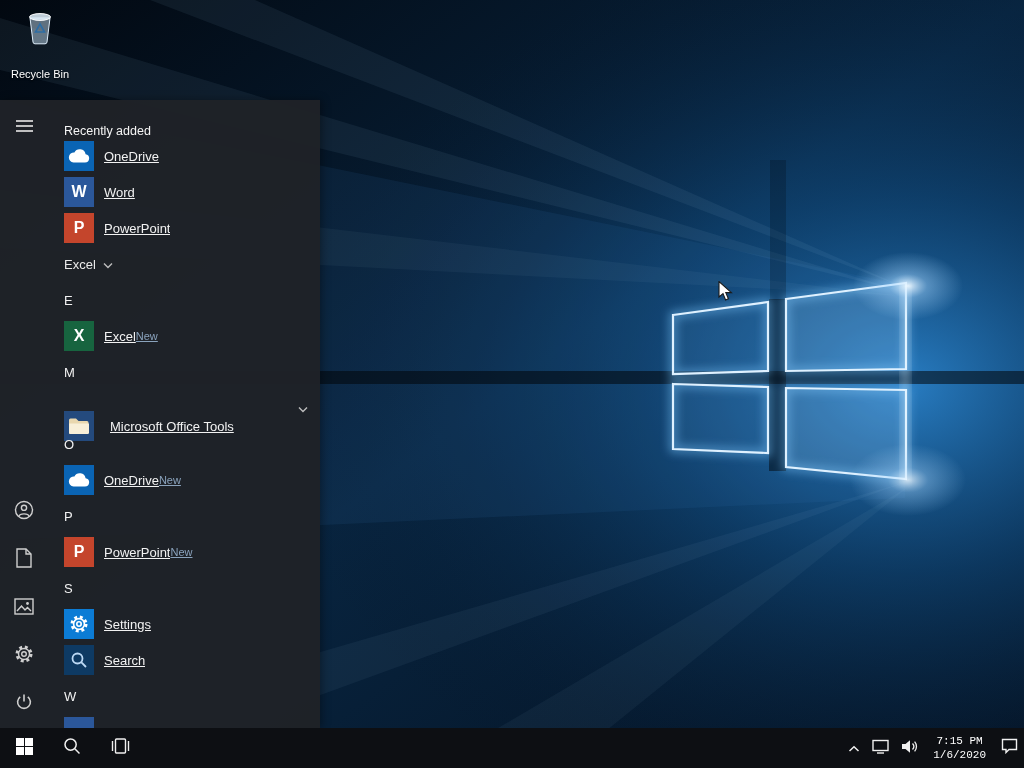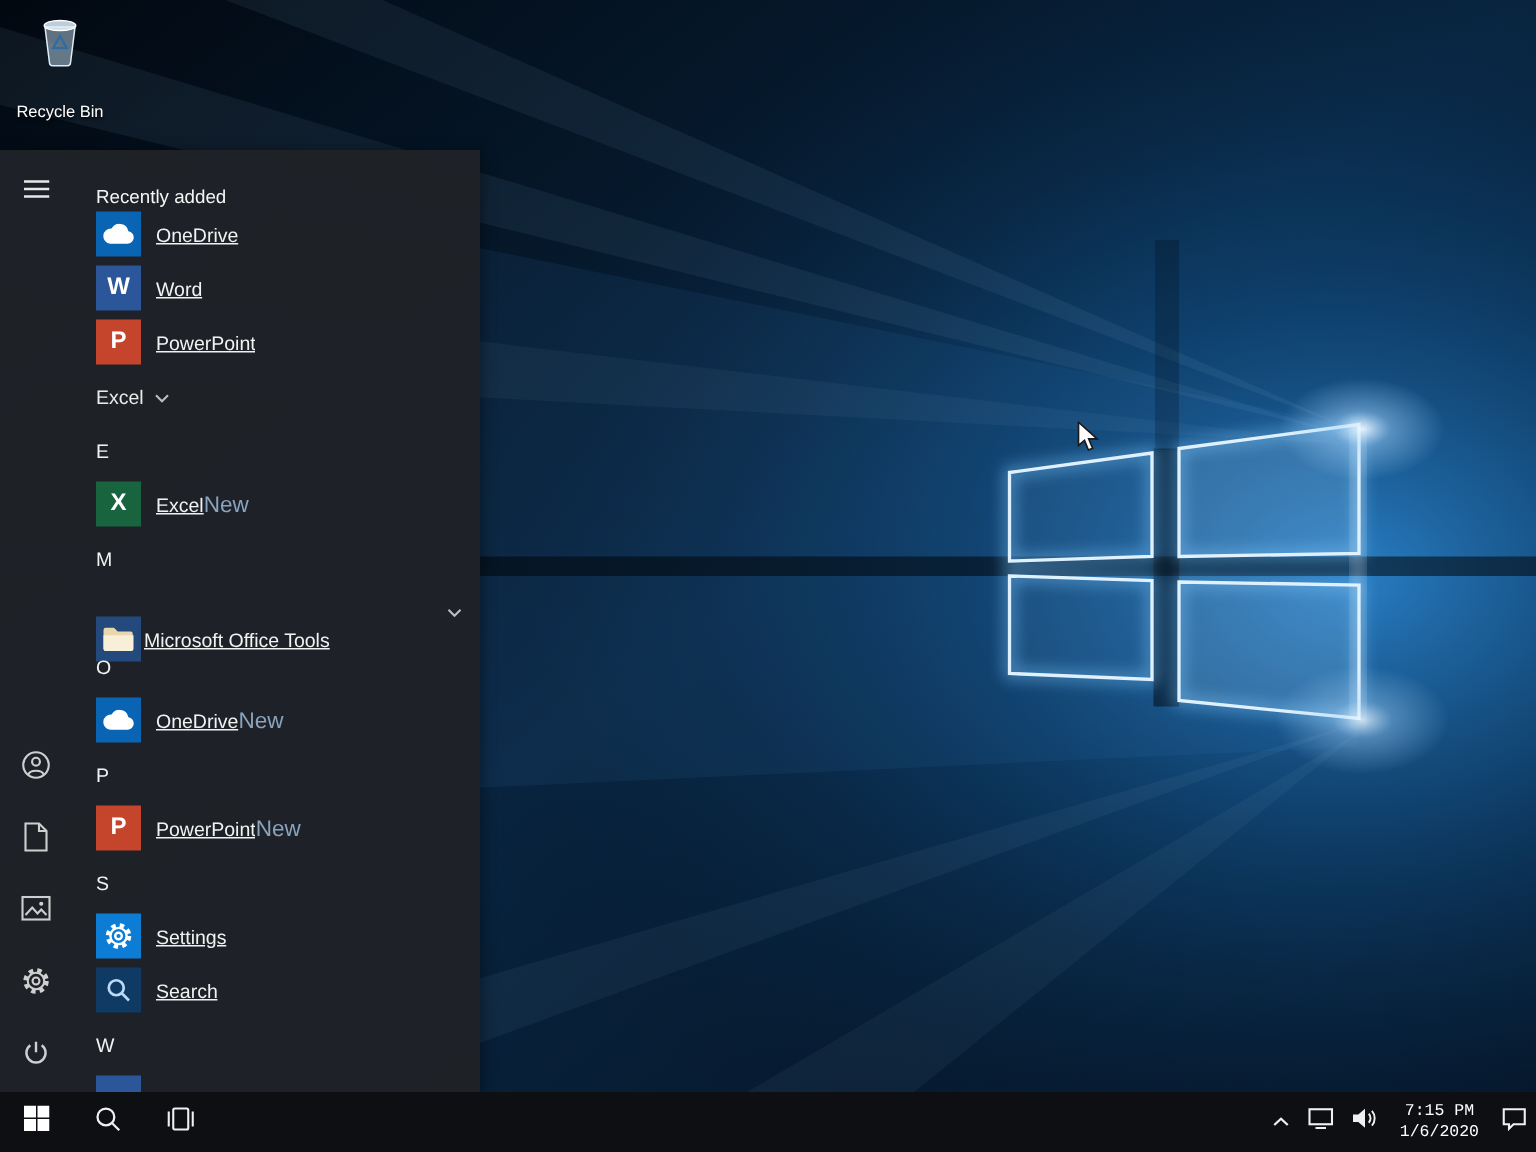--- a/index.html
+++ b/index.html
@@ -16,35 +16,35 @@
   .start-menu{position:absolute;left:0;top:100px;width:320px;height:628px;
     background:rgba(31,34,39,.97);display:flex;z-index:5;box-shadow:2px 0 8px rgba(0,0,0,.35);}
   .rail{width:48px;flex:0 0 48px;display:flex;flex-direction:column;padding-top:4px;}
   .rail-btn{width:48px;height:48px;display:flex;align-items:center;justify-content:center;}
   .rail-spacer{flex:1;}
   .app-list{flex:1;display:flex;flex-direction:column;padding-top:24px;overflow:hidden;}
   .list-header{height:30px;display:flex;align-items:center;padding-left:16px;
     font-size:12.5px;color:#f5f5f5;}
   .app-row{height:36px;flex:0 0 36px;display:flex;align-items:center;
     padding:0 12px 0 16px;gap:10px;cursor:default;}
-  .row-left{display:flex;align-items:center;gap:2px;min-width:0;margin-top:36px;}
+  .row-left{display:flex;align-items:center;gap:16px;min-width:0;margin-top:36px;}
   .row-spread{justify-content:space-between;}
   .tile{width:30px;height:30px;flex:0 0 30px;display:flex;align-items:center;
     justify-content:center;}
   .tile-letter{color:#fff;font-weight:bold;font-size:16px;line-height:1;}
   .tile-onedrive{background:#0a64b4;}
   .tile-word{background:#2b579a;}
   .tile-ppt{background:#c4452c;}
   .tile-excel{background:#17643f;}
   .tile-tools{background:#244a7d;}
   .tile-search{background:#0e3a63;}
   .tile-settings{background:#0c7cd5;}
   .app-label{font-size:13px;color:#f2f2f2;white-space:nowrap;overflow:hidden;text-decoration:underline;}
   .app-text{display:flex;flex-direction:row;line-height:15px;}
-  .app-badge{font-size:15px;color:#8aa3bd;}
+  .app-badge{font-size:11px;color:#8aa3bd;text-decoration:underline;}
   .letter-row{height:36px;flex:0 0 36px;display:flex;align-items:center;
     padding-left:16px;font-size:13px;color:#f2f2f2;cursor:default;}
   .expand-row{height:36px;flex:0 0 36px;display:flex;align-items:center;gap:7px;
     padding-left:16px;font-size:13px;color:#eaeaea;cursor:default;}
 
   
   .taskbar{position:absolute;left:0;bottom:0;width:1024px;height:40px;
     background:#0d0f13;display:flex;align-items:stretch;z-index:10;}
   .tb-btn{width:48px;display:flex;align-items:center;justify-content:center;}
   .tray{margin-left:auto;display:flex;align-items:stretch;}

